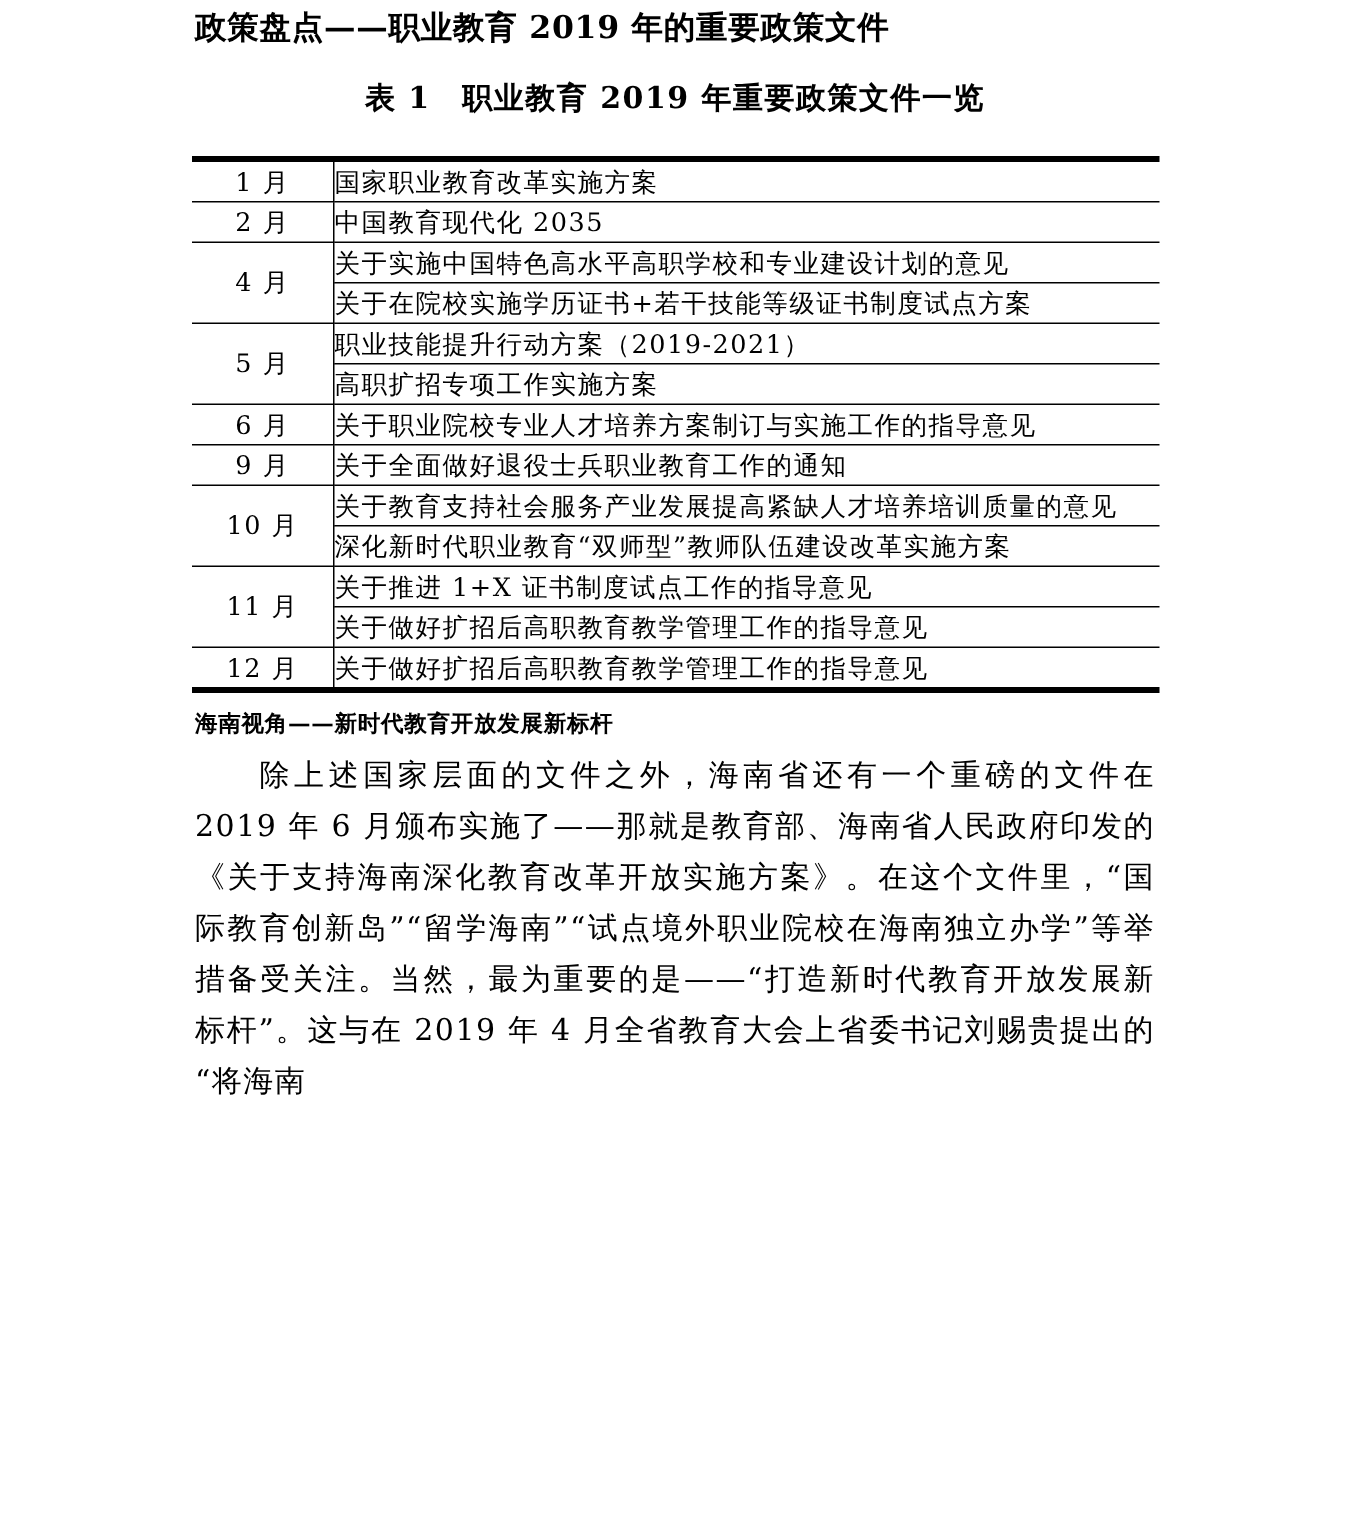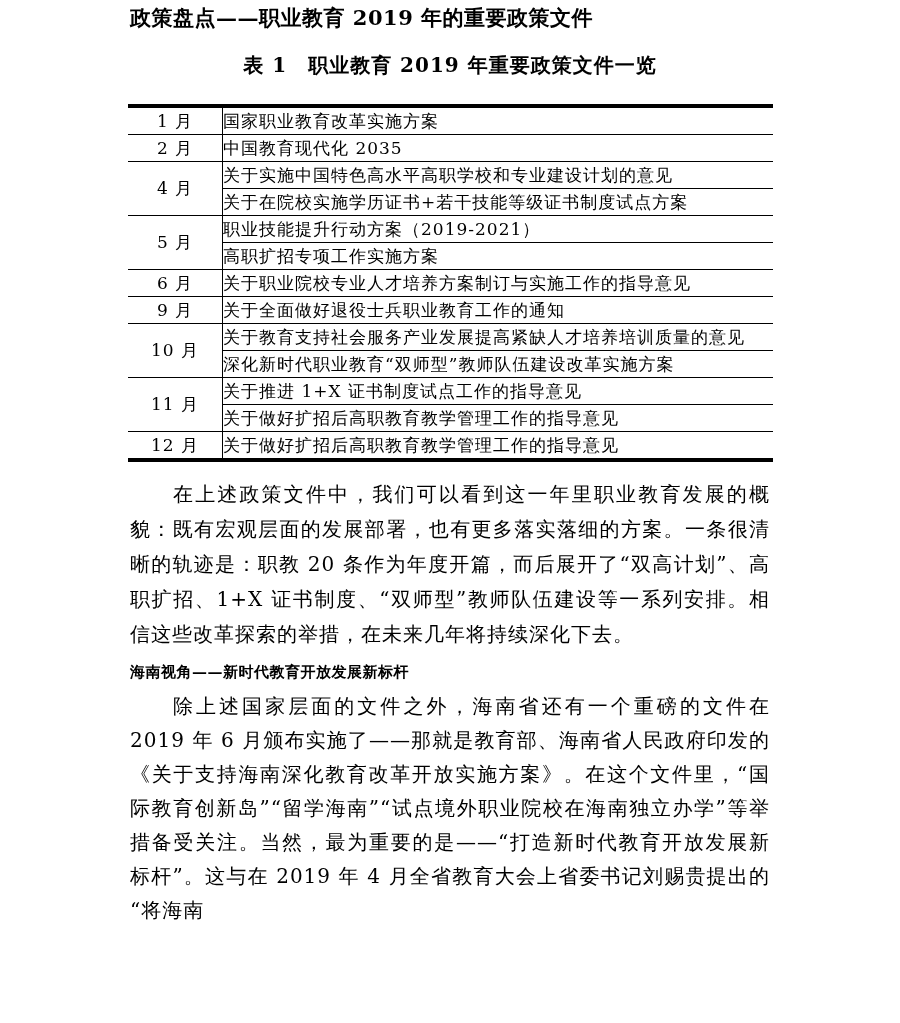--- a/index.html
+++ b/index.html
@@ -136,19 +136,18 @@
         <tr>
           <td class="policy">关于做好扩招后高职教育教学管理工作的指导意见</td>
         </tr>
         <tr>
           <td class="month" rowspan="1">12 月</td>
           <td class="policy">关于做好扩招后高职教育教学管理工作的指导意见</td>
         </tr>
       </tbody>
   </table>
 
-  <p class="para para2">在上述政策文件中，我们可以看到这一年里职业教育发展的概貌：既有宏观层面的发展部署，也有更多落实落细的方案。一条很清晰的轨迹是：职教 20 条作为年度开篇，而后展开了“双高计划”、高职扩招、1+X 证书制度、“双师型”教师队伍建设等一系列安排。相信这些改革探索的举措，在未来几年将持续深化下去。</p>
 
   <div class="h2">海南视角——新时代教育开放发展新标杆</div>
 
   <p class="para para3">除上述国家层面的文件之外，海南省还有一个重磅的文件在 2019 年 6 月颁布实施了——那就是教育部、海南省人民政府印发的《关于支持海南深化教育改革开放实施方案》。在这个文件里，“国际教育创新岛”“留学海南”“试点境外职业院校在海南独立办学”等举措备受关注。当然，最为重要的是——“打造新时代教育开放发展新标杆”。这与在 2019 年 4 月全省教育大会上省委书记刘赐贵提出的“将海南</p>
 
 </div>
 
 </body></html>

